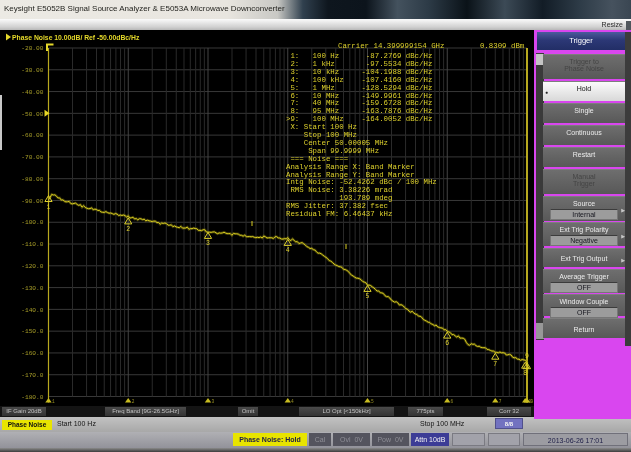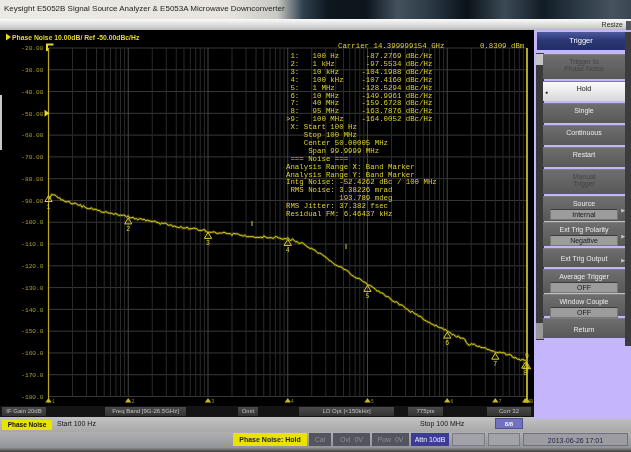--- a/index.html
+++ b/index.html
@@ -4,21 +4,21 @@
 *{margin:0;padding:0;box-sizing:border-box;}
 html,body{width:631px;height:452px;overflow:hidden;background:#000;}
 #page{position:relative;width:631px;height:452px;font-family:"Liberation Sans",sans-serif;}
 .titlebar{position:absolute;left:0;top:0;width:631px;height:19px;
  background:linear-gradient(90deg,#eceae4 0%,#e8e5df 36%,#c8c8c4 44%,#30404e 48%,#0e161e 52%,#0c141c 58%,#44525e 63%,#2c3a46 68%,#0a1218 74%,#3c4a56 80%,#121c26 86%,#2e3c48 92%,#46525e 97%,#3a4652 100%);}
 .titlebar span{position:absolute;left:4px;top:4px;font-size:8px;color:#23231f;}
 .menurow{position:absolute;left:0;top:19px;width:631px;height:11px;background:linear-gradient(180deg,#fbfbfb,#d2d2d2 70%,#b8b8b8);}
 .menurow span{position:absolute;right:8px;top:2px;font-size:7px;color:#2a2a2a;}
 .lstrip{position:absolute;left:0;top:95px;width:2px;height:55px;background:#c8c8c8;}
 
-.panel{position:absolute;left:534px;top:30px;width:97px;height:389px;background:#c4b5fd;padding-left:9px;}
+.panel{position:absolute;left:534px;top:30px;width:97px;height:389px;background:#d946ef;padding-left:9px;}
 .scroll{position:absolute;left:2px;top:23px;width:8px;height:287px;background:#3a3a3a;}
 .scroll .t{position:absolute;left:0px;top:1px;width:8px;height:11px;background:#c4c4c4;}
 .scroll .b{position:absolute;left:0px;bottom:1px;width:8px;height:16px;background:#989898;}
 .redge{position:absolute;right:0;top:2px;width:6px;height:314px;background:#3c3c3c;}
 .phdr{position:absolute;left:3px;top:2px;width:88px;height:18px;background:linear-gradient(180deg,#4c5a9c 0%,#2c3876 45%,#222e66 100%);
  color:#fff;font-size:7.5px;text-align:center;line-height:18px;}
 .pb{position:absolute;left:9px;width:82px;background:linear-gradient(180deg,#6e6e6e,#585858);color:#ececec;
  font-size:7px;text-align:center;padding-top:3px;border-top:1px solid #7e7e7e;}
 .pb.hold{background:linear-gradient(180deg,#fbfbfb,#d8d8d8);color:#111;}
 .dot{position:absolute;left:2px;top:7px;font-size:5px;color:#222;}

